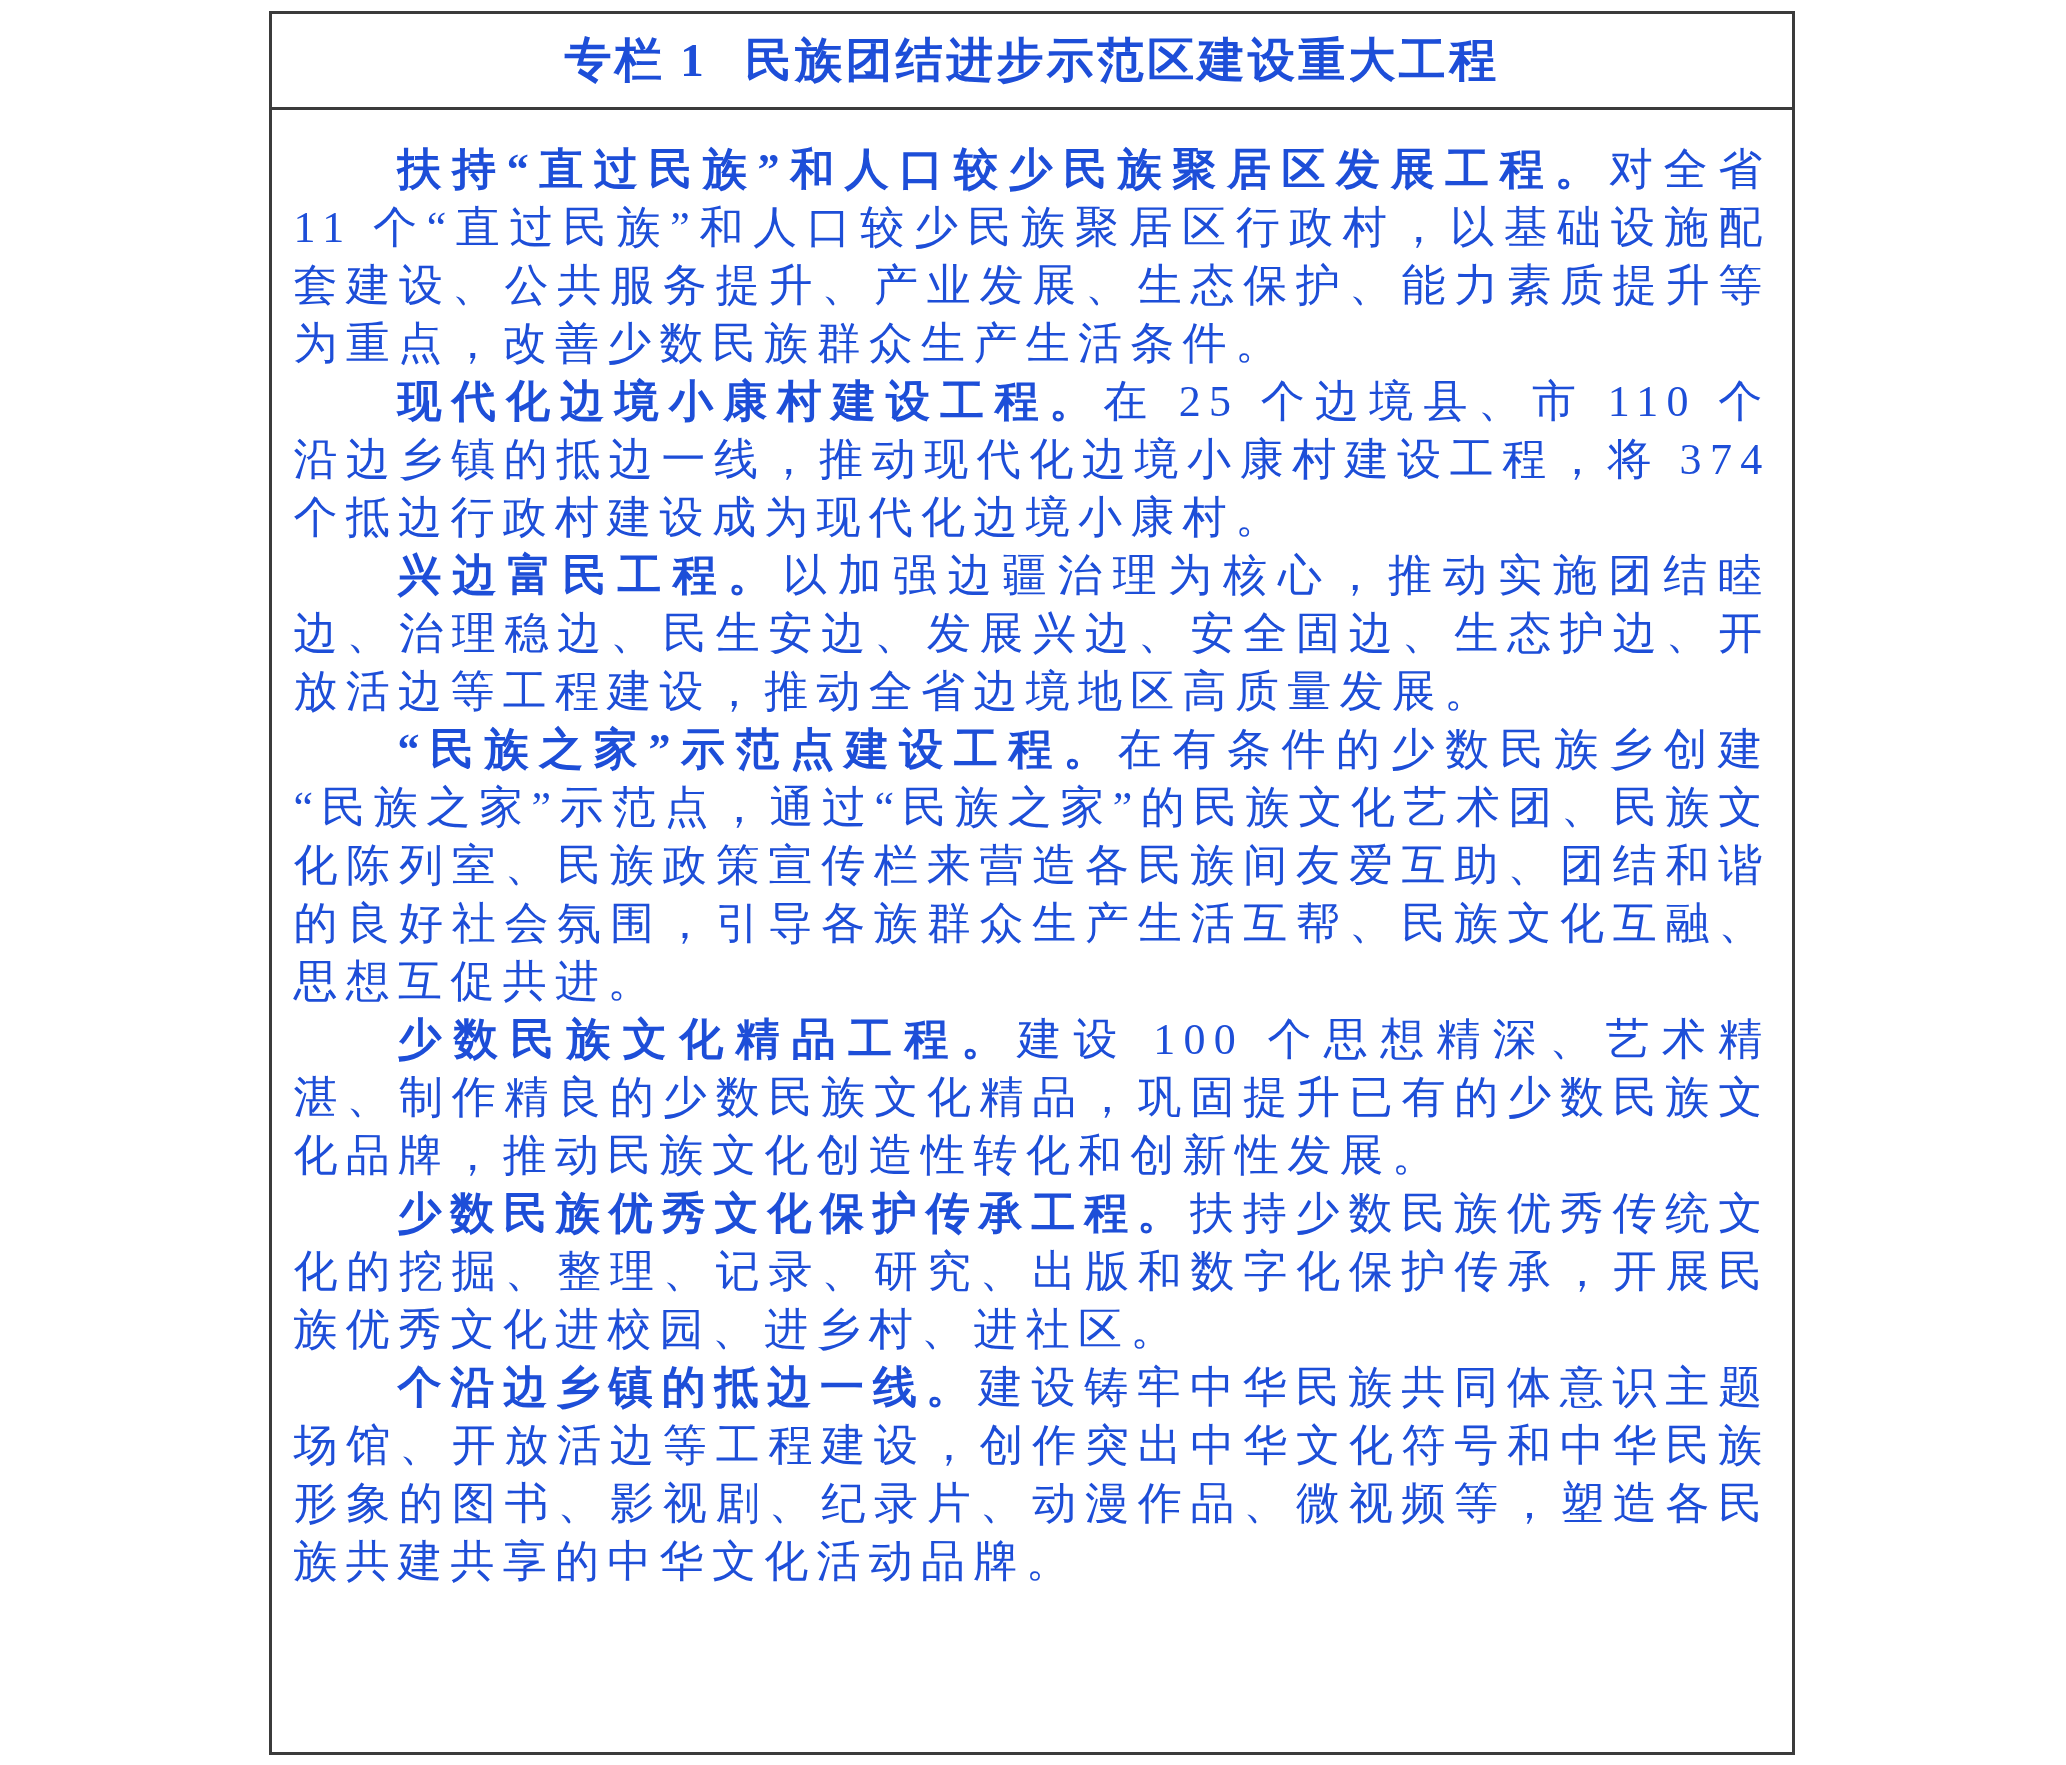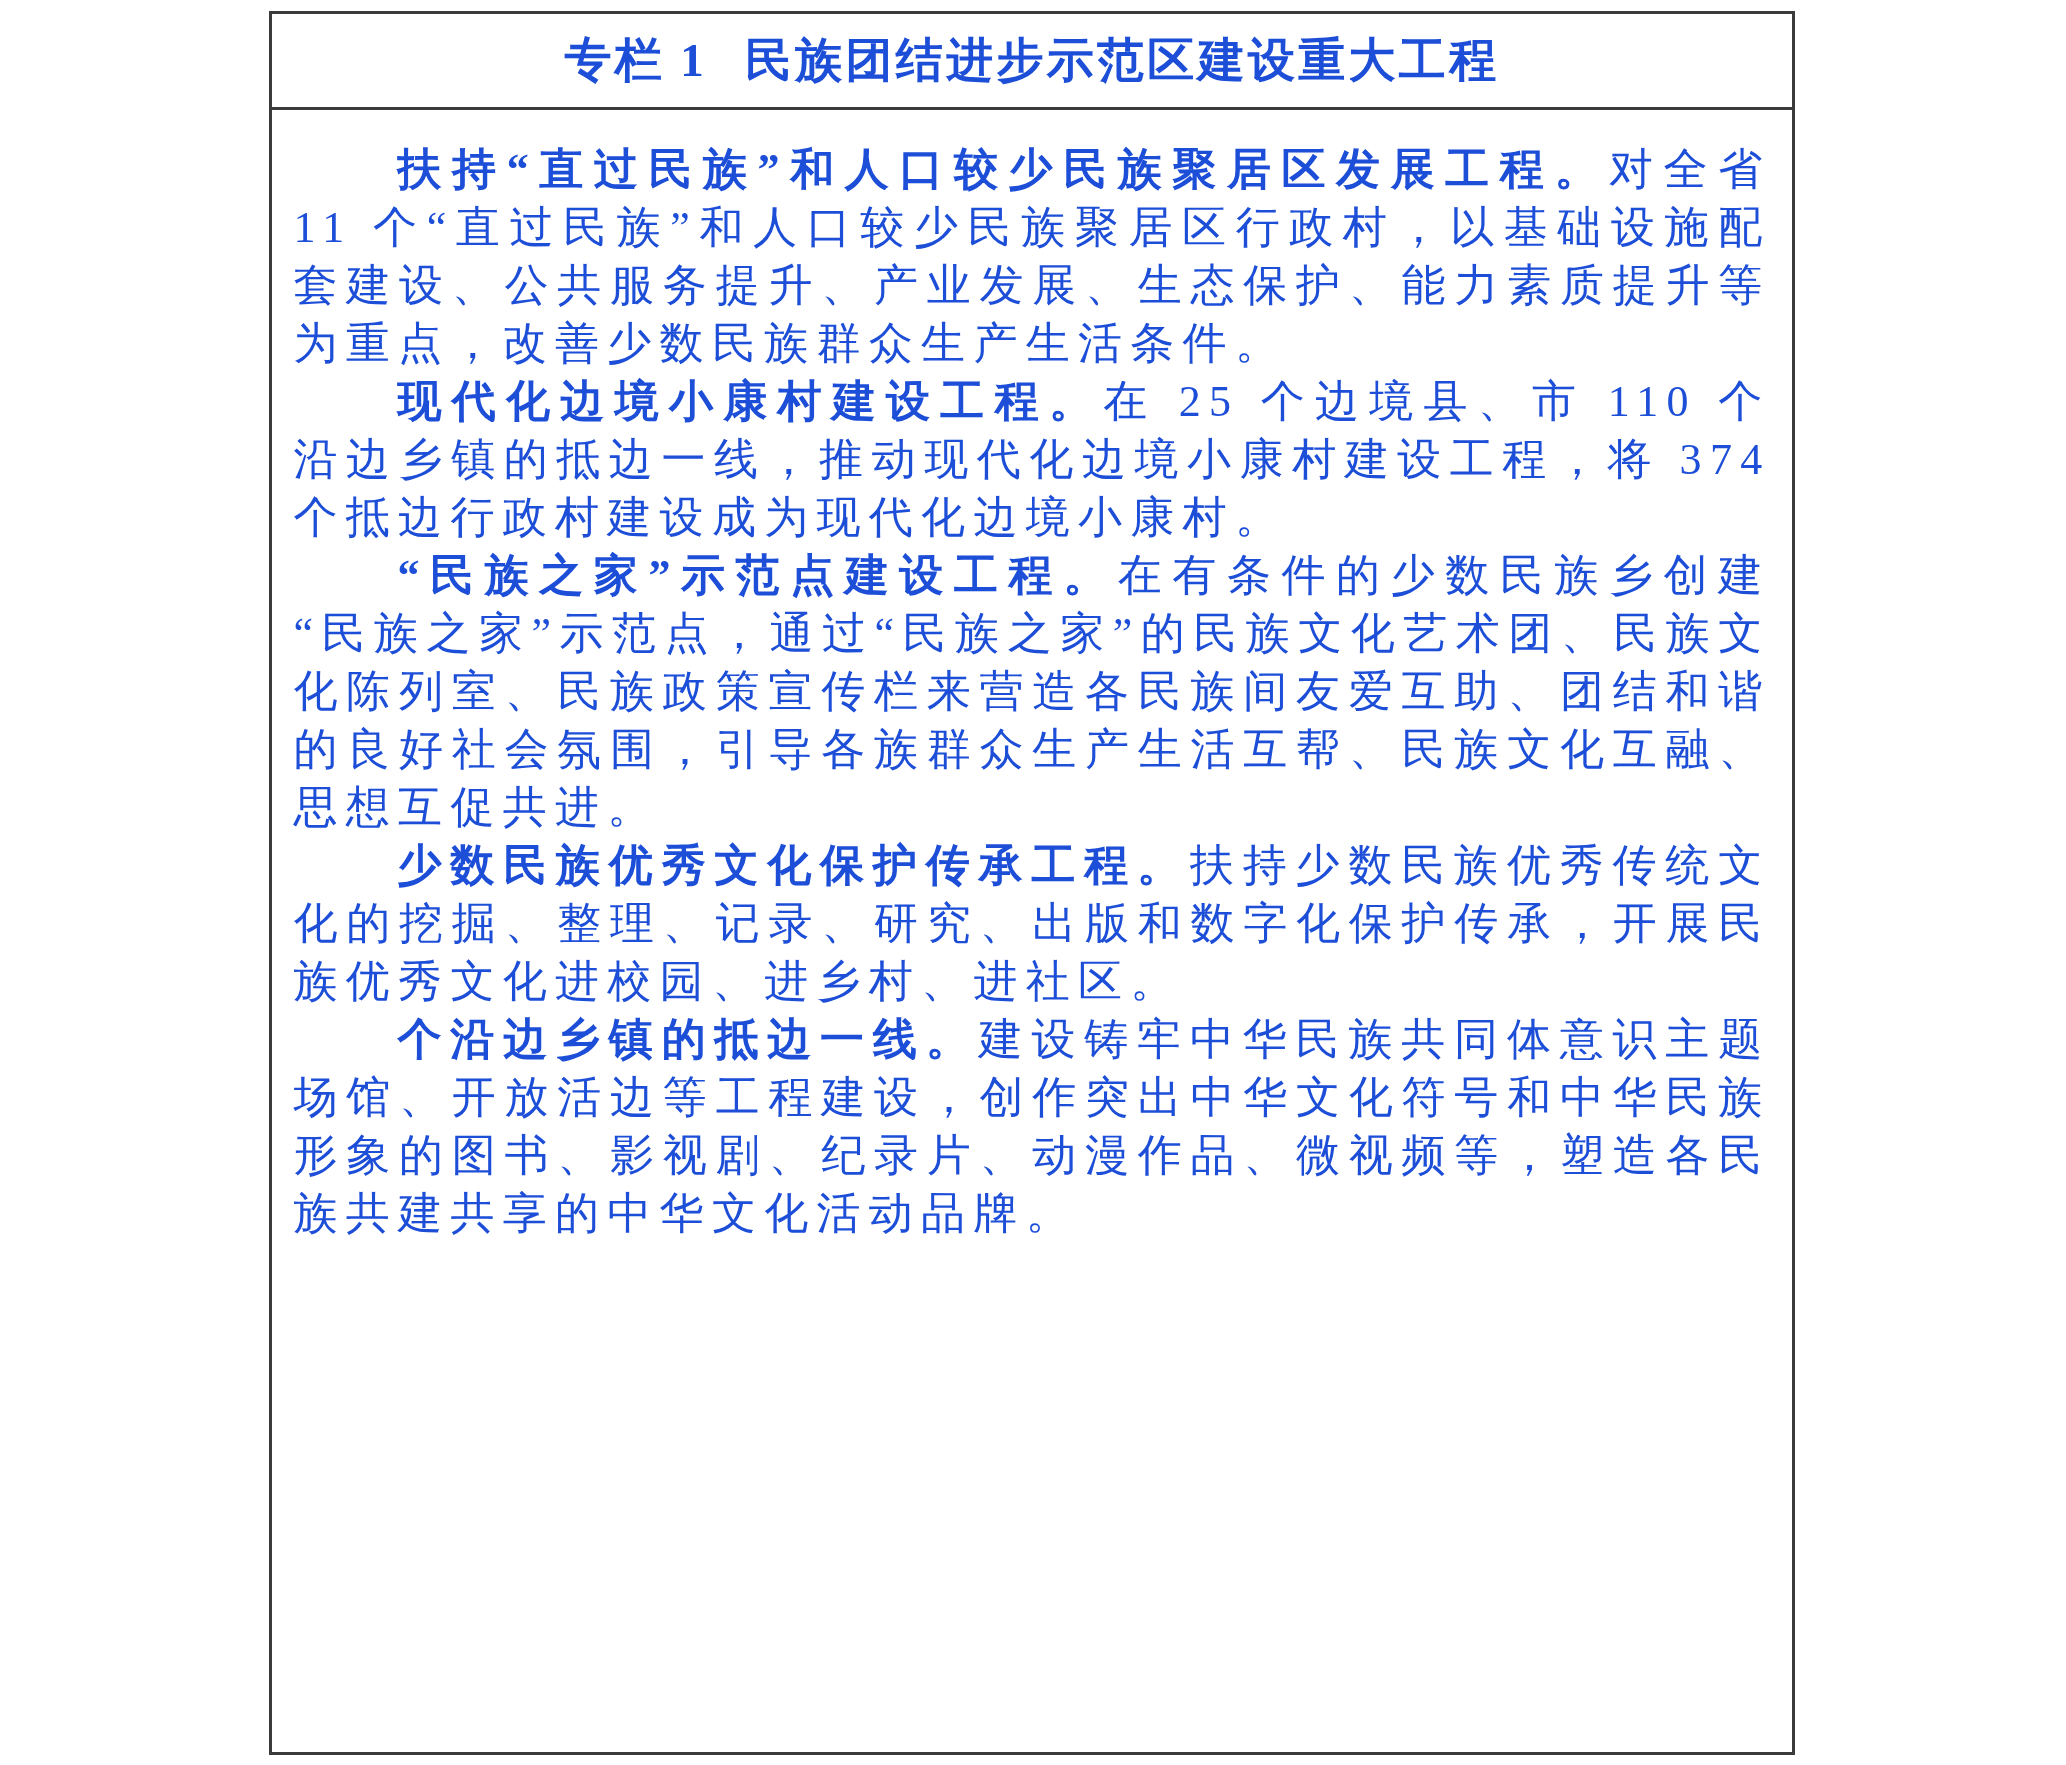--- a/index.html
+++ b/index.html
@@ -63,20 +63,22 @@
   <div class="panel">
 
     <div class="panel-header">
       <span class="panel-label">专栏 1</span>
       <span class="panel-title">民族团结进步示范区建设重大工程</span>
     </div>
 
     <div class="panel-body">
       <p class="para"><b class="lead">扶持“直过民族”和人口较少民族聚居区发展工程。</b><span>对全省 11 个“直过民族”和人口较少民族聚居区行政村，以基础设施配套建设、公共服务提升、产业发展、生态保护、能力素质提升等为重点，改善少数民族群众生产生活条件。</span></p>
       <p class="para"><b class="lead">现代化边境小康村建设工程。</b><span>在 25 个边境县、市 110 个沿边乡镇的抵边一线，推动现代化边境小康村建设工程，将 374 个抵边行政村建设成为现代化边境小康村。</span></p>
+      <p class="para"><b class="lead">兴边富民工程。</b><span>以加强边疆治理为核心，推动实施团结睦边、治理稳边、民生安边、发展兴边、安全固边、生态护边、开放活边等工程建设，推动全省边境地区高质量发展。</span></p>
       <p class="para"><b class="lead">“民族之家”示范点建设工程。</b><span>在有条件的少数民族乡创建“民族之家”示范点，通过“民族之家”的民族文化艺术团、民族文化陈列室、民族政策宣传栏来营造各民族间友爱互助、团结和谐的良好社会氛围，引导各族群众生产生活互帮、民族文化互融、思想互促共进。</span></p>
+      <p class="para"><b class="lead">少数民族文化精品工程。</b><span>建设 100 个思想精深、艺术精湛、制作精良的少数民族文化精品，巩固提升已有的少数民族文化品牌，推动民族文化创造性转化和创新性发展。</span></p>
       <p class="para"><b class="lead">少数民族优秀文化保护传承工程。</b><span>扶持少数民族优秀传统文化的挖掘、整理、记录、研究、出版和数字化保护传承，开展民族优秀文化进校园、进乡村、进社区。</span></p>
       <p class="para"><b class="lead">个沿边乡镇的抵边一线。</b><span>建设铸牢中华民族共同体意识主题场馆、开放活边等工程建设，创作突出中华文化符号和中华民族形象的图书、影视剧、纪录片、动漫作品、微视频等，塑造各民族共建共享的中华文化活动品牌。</span></p>
     </div>
 
   </div>
 </div>
 
 
 </body></html>

